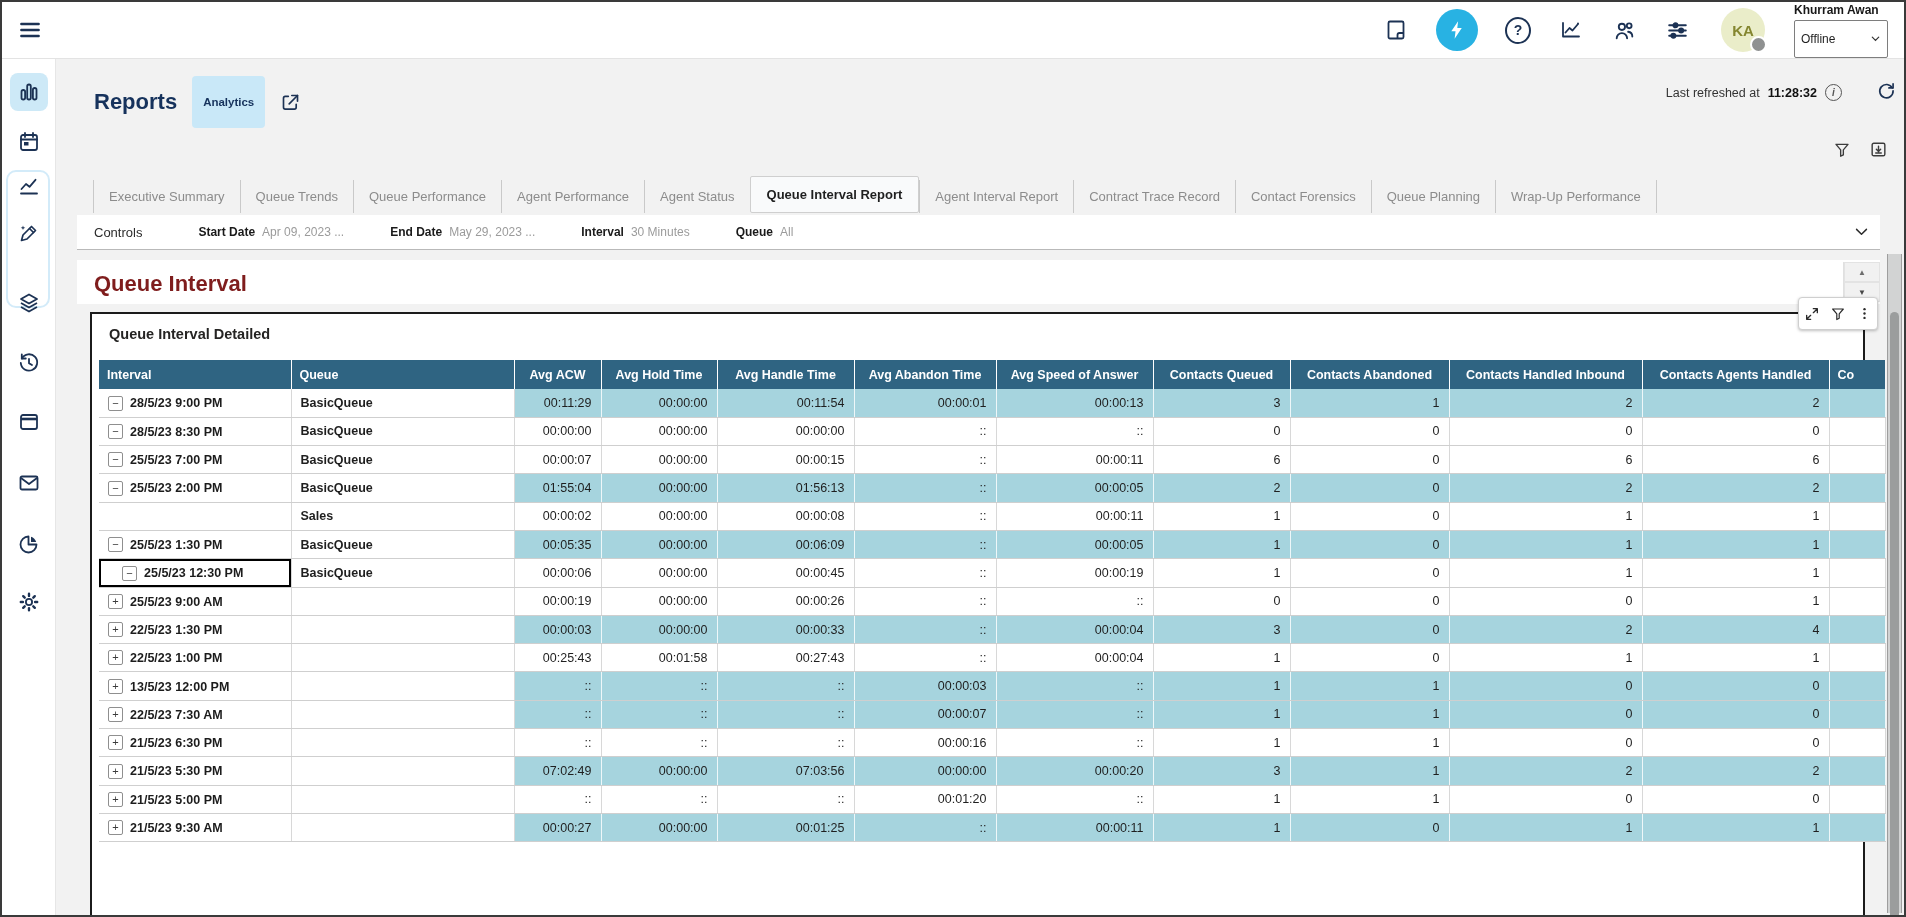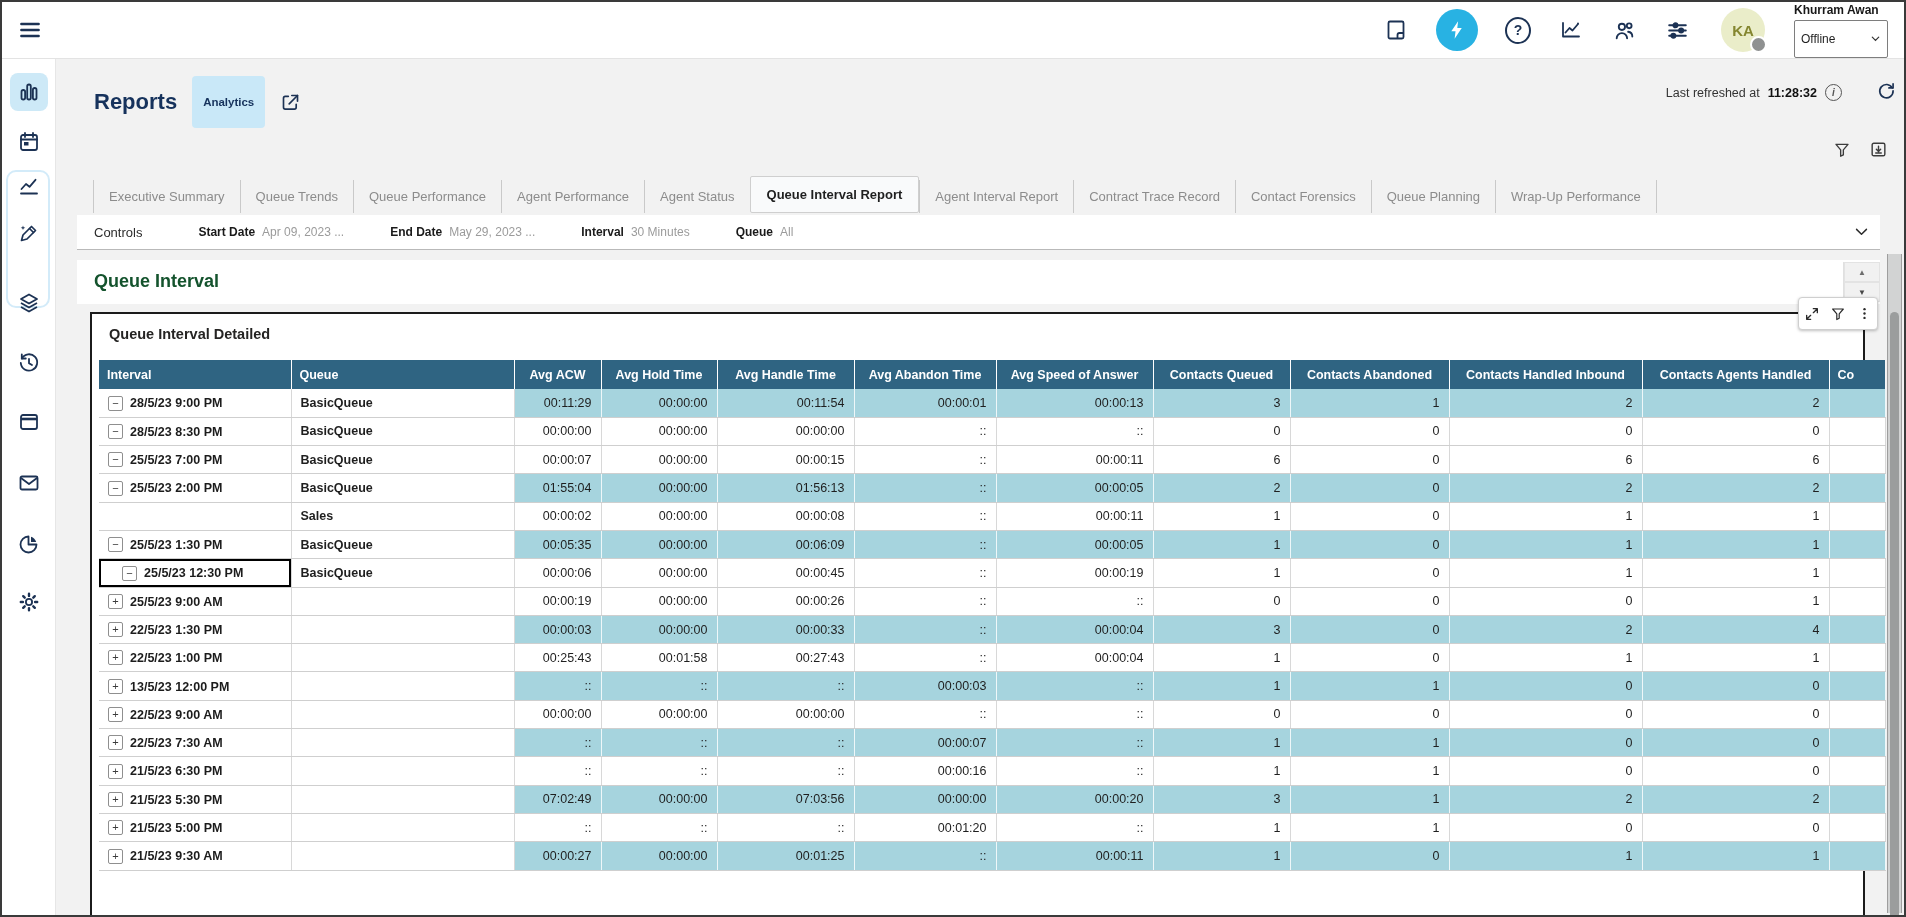--- a/index.html
+++ b/index.html
@@ -54,21 +54,21 @@
                 display:flex;align-items:center;box-sizing:border-box;}
   .controls-label{font-size:13px;color:#2b2b2b;margin-left:17px;}
   .controls-fields{display:flex;align-items:center;gap:46px;margin-left:56px;text-align:right;}
   .ctrl-field{display:flex;align-items:center;gap:7px;cursor:pointer;}
   .ctrl-label{font-size:12px;font-weight:700;color:#1a1a1a;}
   .ctrl-value{font-size:12px;color:#9b9b9b;}
   .controls-chevron{position:absolute;right:10px;top:8px;cursor:pointer;}
 
   
   .qi-card{position:absolute;left:22px;top:202px;width:1803px;height:44px;background:#fff;box-sizing:border-box;}
-  .qi-title{position:absolute;left:17px;top:11px;font-size:18px;font-weight:700;color:#14532d;}
+  .qi-title{position:absolute;left:17px;top:11px;font-size:22px;font-weight:700;color:#7f1d1d;}
   .qi-spinner{position:absolute;right:0;top:2px;width:36px;height:40px;display:flex;flex-direction:column;border-left:1px solid #e0e0e0;}
   .spin-btn{flex:1;background:#f1f1f1;display:flex;align-items:center;justify-content:center;font-size:8px;color:#6d6d6d;cursor:pointer;border:1px solid #e3e3e3;box-sizing:border-box;}
   .spin-btn.down{color:#474747;}
 
   
   .table-card{position:absolute;left:35px;top:254px;width:1775px;height:700px;background:#fff;border:2px solid #1b1b1b;box-sizing:border-box;}
   .card-title{position:absolute;left:17px;top:12px;font-size:14.5px;font-weight:700;color:#252423;}
   .floating-toolbar{position:absolute;right:-15px;top:-17px;width:78px;height:31px;background:#fff;border:1px solid #cfcfcf;
                     border-radius:4px;box-shadow:0 1px 3px rgba(0,0,0,.25);display:flex;align-items:center;justify-content:space-around;z-index:8;}
   .tool-btn{display:flex;align-items:center;justify-content:center;width:22px;height:22px;cursor:pointer;}
@@ -505,34 +505,20 @@
               <td class="cell-val">::</td>
               <td class="cell-val">::</td>
               <td class="cell-val">00:00:03</td>
               <td class="cell-val">::</td>
               <td class="cell-val">1</td>
               <td class="cell-val">1</td>
               <td class="cell-val">0</td>
               <td class="cell-val">0</td>
               <td class="cell-partial"></td>
             </tr>
-            <tr class="datarow">
-              <td class="cell-interval"><span class="expander">+</span><span class="interval-text">22/5/23 9:00 AM</span></td>
-              <td class="cell-queue"></td>
-              <td class="cell-val">00:00:00</td>
-              <td class="cell-val">00:00:00</td>
-              <td class="cell-val">00:00:00</td>
-              <td class="cell-val">::</td>
-              <td class="cell-val">::</td>
-              <td class="cell-val">0</td>
-              <td class="cell-val">0</td>
-              <td class="cell-val">0</td>
-              <td class="cell-val">0</td>
-              <td class="cell-partial"></td>
-            </tr>
             <tr class="datarow shaded">
               <td class="cell-interval"><span class="expander">+</span><span class="interval-text">22/5/23 7:30 AM</span></td>
               <td class="cell-queue"></td>
               <td class="cell-val">::</td>
               <td class="cell-val">::</td>
               <td class="cell-val">::</td>
               <td class="cell-val">00:00:07</td>
               <td class="cell-val">::</td>
               <td class="cell-val">1</td>
               <td class="cell-val">1</td>

